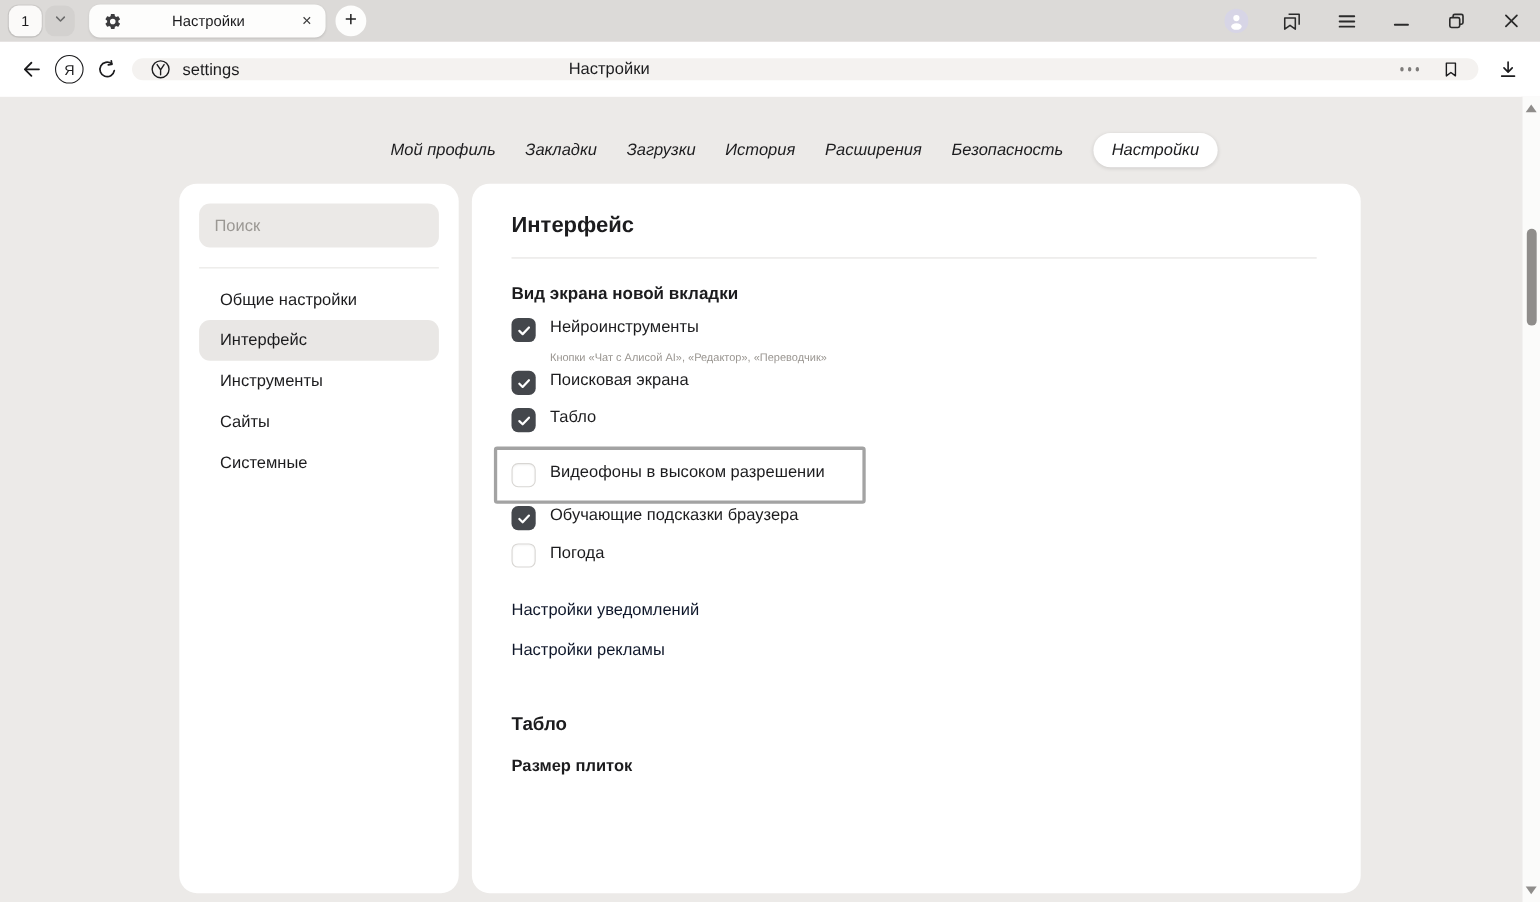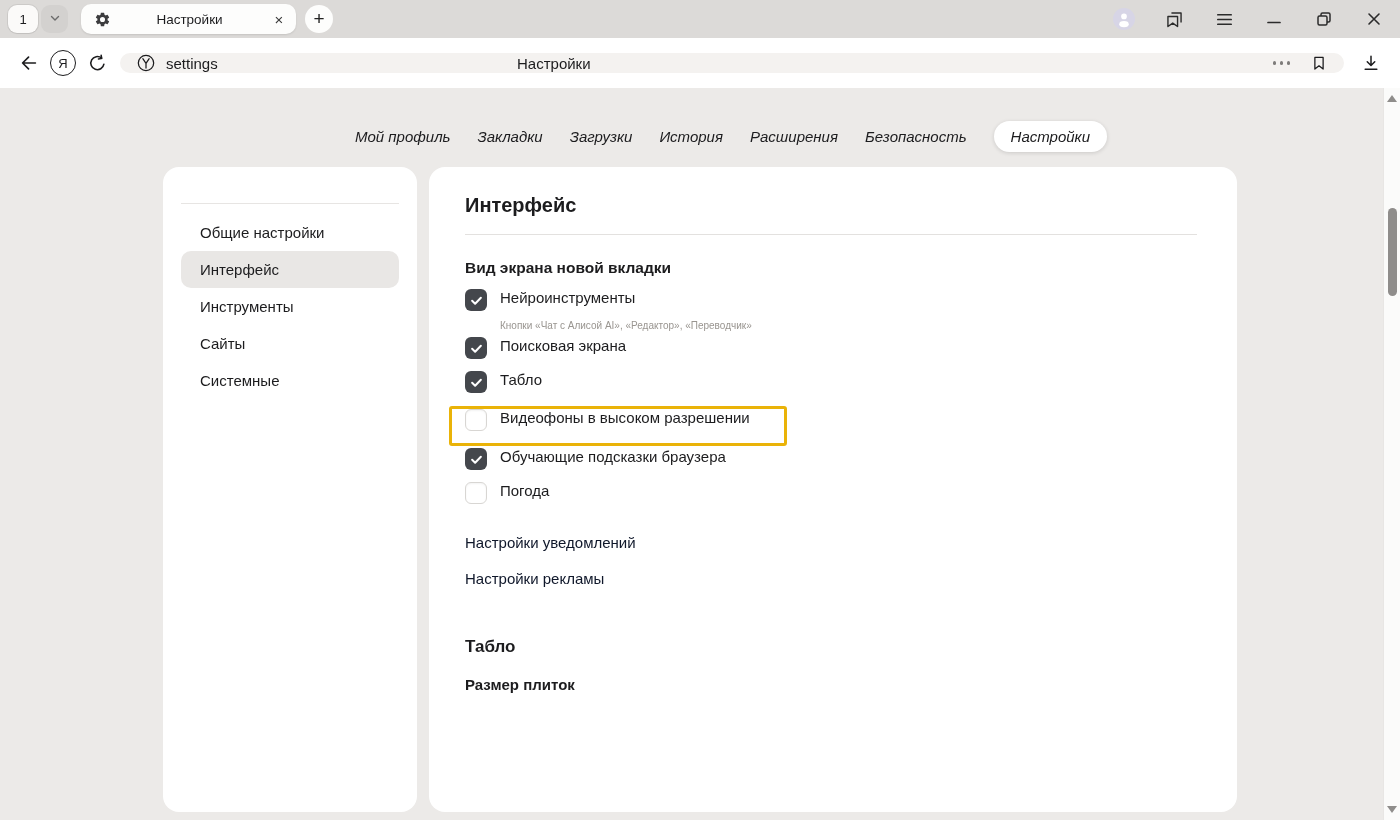--- a/index.html
+++ b/index.html
@@ -59,21 +59,21 @@
   .content { position:absolute; left:429px; top:167px; width:808px; height:645px; background:#fff;
              border-radius:16px; box-sizing:border-box; padding:27px 40px 0 36px; overflow:hidden; }
   .content-title { font-size:20px; font-weight:bold; }
   .content-divider { height:1px; background:#e3e1df; margin-top:17px; }
   .sec-heading { font-size:15.5px; font-weight:bold; margin-top:24px; margin-bottom:12px; }
   .check-row { display:flex; height:34px; gap:13px; }
   .checkbox { width:22px; height:22px; border-radius:6px; box-sizing:border-box; flex:0 0 auto; }
   .checkbox.checked { background:#44474c; display:flex; align-items:center; justify-content:center; }
   .checkbox.unchecked { background:#fff; border:1px solid #d8d6d3; box-shadow:inset 0 1px 2px rgba(0,0,0,.05); }
   .sub-label { margin:-3px 0 6px 35px; font-size:10px; color:#999590; }
-  .hl-wrap { border:3px solid #eab308; border-radius:3px; padding:0 10px 0 13px;
+  .hl-wrap { border:3px solid #a3a3a3; border-radius:3px; padding:12px 10px 0 13px;
              margin:1px 0 2px -16px; width:309px; }
   .links { margin-top:18px; }
   .link { color:#0f172a; margin-bottom:19px; width:max-content; cursor:pointer;text-align:center; }
   .sec2-title { font-size:17px; font-weight:bold; margin-top:50px; }
   .sec2-sub { font-size:15px; font-weight:bold; margin-top:19px; }
   .radios { margin-top:11px; }
   .radio-row { display:flex; align-items:center; height:34px; gap:13px; }
   .radio { width:22px; height:22px; border-radius:50%; box-sizing:border-box; flex:0 0 auto; }
   .radio.selected { border:7px solid #44474c; background:#fff; }
   .radio.unselected { border:1px solid #cfcdca; background:#fff; }
@@ -202,20 +202,21 @@
     <span class="navtab">Мой профиль</span>
     <span class="navtab">Закладки</span>
     <span class="navtab">Загрузки</span>
     <span class="navtab">История</span>
     <span class="navtab">Расширения</span>
     <span class="navtab">Безопасность</span>
     <span class="navtab selected">Настройки</span>
   </div>
 
   <div class="sidebar">
+    <input class="search-input" type="text" placeholder="Поиск" style="">
     <div class="side-divider"></div>
     <div class="side-item">Общие настройки</div>
     <div class="side-item selected">Интерфейс</div>
     <div class="side-item">Инструменты</div>
     <div class="side-item">Сайты</div>
     <div class="side-item">Системные</div>
   </div>
 
   <div class="content">
     <div class="content-title">Интерфейс</div>

